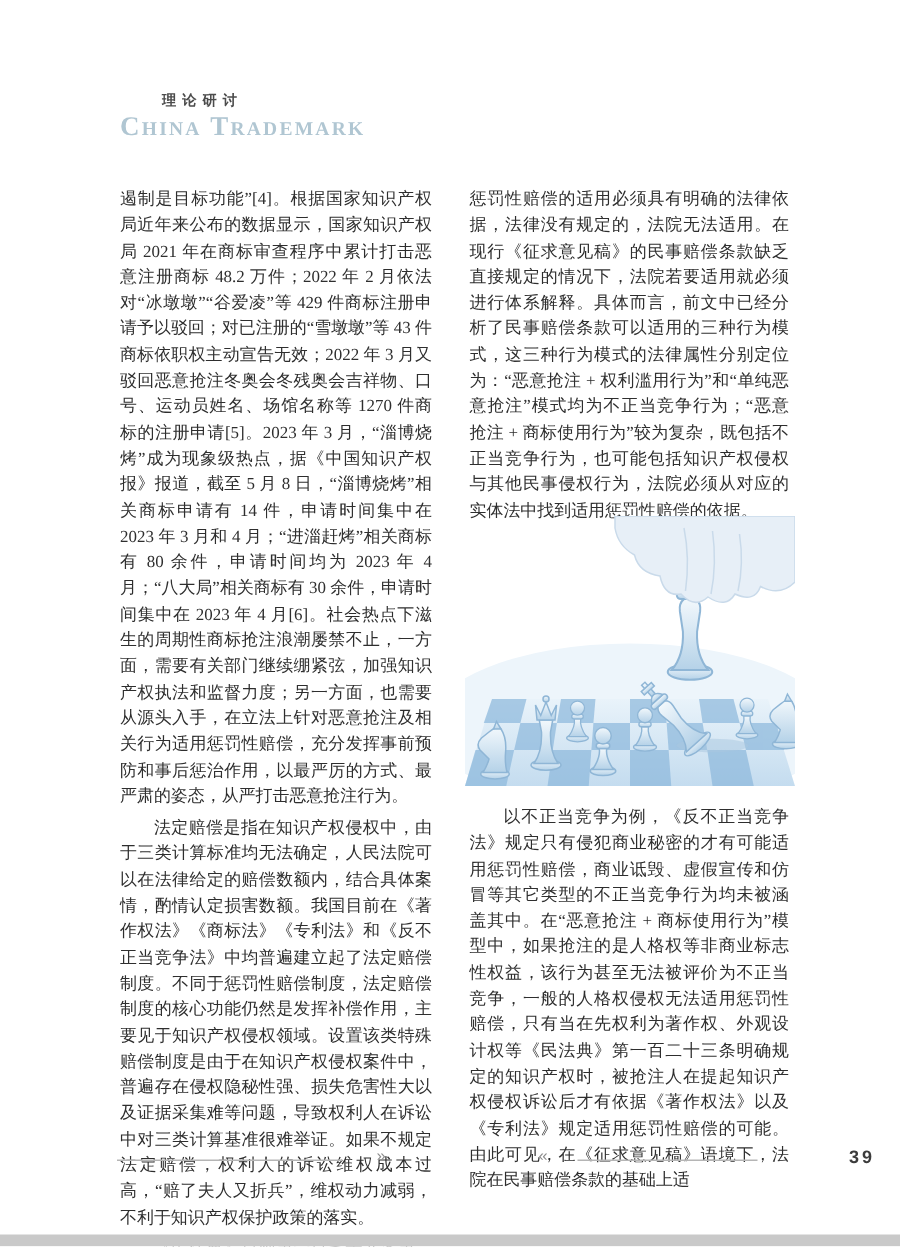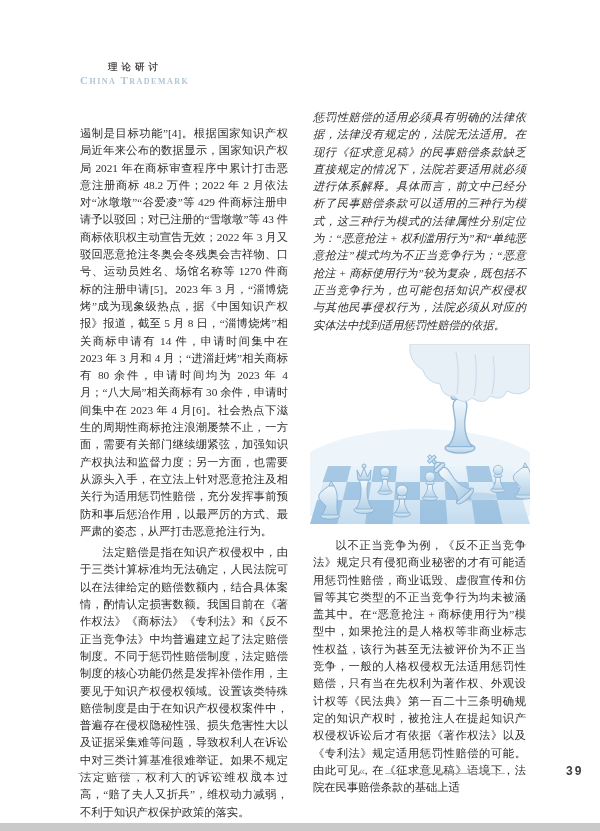--- a/index.html
+++ b/index.html
@@ -6,26 +6,26 @@
   .page {
     position:relative; width:600px; height:831px; background:#ffffff;
     overflow:hidden; font-family:"Liberation Serif", serif; color:#2e2e2e;
   }
   
   .header { position:absolute; left:80px; top:61px; height:16px; display:flex; align-items:flex-start;flex-direction:column; }
   .header-rule { width:257px; height:1px; background:#c6c6c6; }
   .header-tick { width:1.5px; height:10px; background:#8f8f8f; margin-left:3px; }
   .section-label { margin:0 24px 0 28px; font-size:9.5px; font-weight:bold; color:#4c4c4c; letter-spacing:4px; white-space:nowrap; }
   .journal-divider { width:1.5px; height:11px; background:#b9cdd8; margin-right:8px; }
-  .journal-name { font-variant:small-caps; color:#b0c6d2; font-size:11px; font-weight:bold; letter-spacing:1.5px; white-space:nowrap; }
+  .journal-name { font-variant:small-caps; color:#b0c6d2; font-size:18px; font-weight:bold; letter-spacing:1.5px; white-space:nowrap; }
   
   .col { position:absolute; width:216px; font-size:11.3px; line-height:17.3px; text-align:justify; }
   .col p { margin:4px; }
   .col-left { left:76px; top:121px; }
-  .col-right-top { left:309px; top:105px; width:221px;font-style:italic; }
+  .col-right-top { left:309px; top:121px; width:221px; }
   .col-right-bottom { left:309px; top:533px; width:221px; }
   .indent { text-indent:2em; }
   .subhead { text-indent:2em; font-style:italic; letter-spacing:1.5px; }
   
   .photo { position:absolute; left:310px; top:344px; width:220px; height:180px; margin:0; overflow:hidden; }
   
   .footer { position:absolute; left:0; top:756px; width:600px; height:44px; }
   .f-rule-left  { position:absolute; left:78px;  top:17px; width:150px; height:1px; background:#b5b5b5; }
   .f-rule-right { position:absolute; left:385px; top:17px; width:120px; height:1px; background:#b5b5b5; }
   .f-chev { position:absolute; top:9px; color:#8d8d8d; font-size:11px; font-family:"Liberation Sans", sans-serif; }

